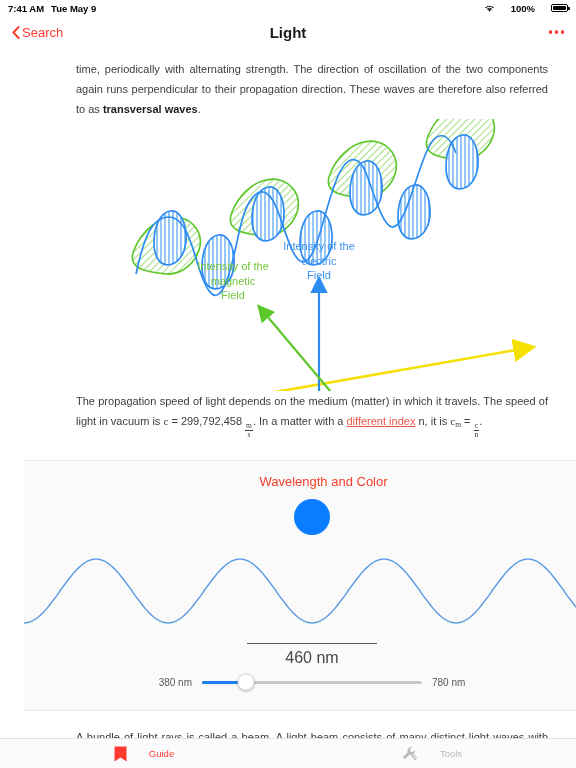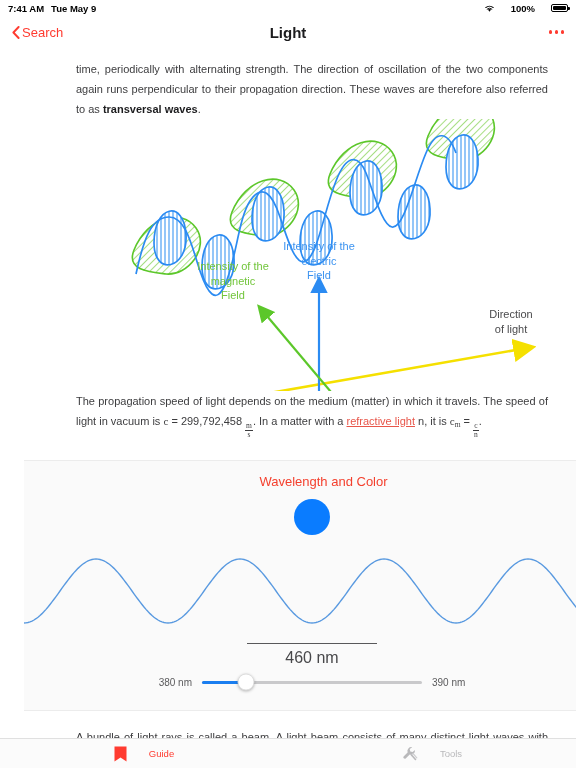--- a/index.html
+++ b/index.html
@@ -240,30 +240,26 @@
     <div class="lbl lbl-mag">
       <div>Intensity of the</div>
       <div>magnetic</div>
       <div>Field</div>
     </div>
     <div class="lbl lbl-el">
       <div>Intensity of the</div>
       <div>electric</div>
       <div>Field</div>
     </div>
-    <div class="lbl lbl-dir">
-      <div>Direction</div>
-      <div>of light</div>
-    </div>
   </div>
 
   <p class="para"><span>The propagation speed of light depends on the medium (matter) in which it travels. The speed of light in vacuum is </span><i class="mvar">c</i><span> = </span><span>299,792,458</span>&nbsp;<span class="frac">
         <span class="num">m</span>
         <span class="den">s</span>
-      </span><span>. In a matter with a </span><a class="lnk">refractive light</a><span> n, it is </span><i class="mvar">c</i><span class="sub">m</span><span> = </span><span class="frac">
+      </span><span>. In a matter with a </span><a class="lnk">different index</a><span> n, it is </span><i class="mvar">c</i><span class="sub">m</span><span> = </span><span class="frac">
         <span class="num">c</span>
         <span class="den">n</span>
       </span><span>.</span></p>
 
   <div class="panel" style="margin-top:21px;">
     <div class="panel-title">Wavelength and Color</div>
 
     <div class="swatch-wrap">
       <div class="swatch" style="background: rgb(10, 124, 255);"></div>
     </div>
@@ -278,21 +274,21 @@
       <div class="bar"></div>
       <div class="cap">460 nm</div>
     </div>
 
     <div class="slider-row">
       <div class="slider-lbl l">380 nm</div>
       <div class="track">
         <div class="fill" style="width: 20%; background: rgb(26, 126, 240);"></div>
         <div class="thumb" style="left: 20%;"></div>
       </div>
-      <div class="slider-lbl r">390 nm</div>
+      <div class="slider-lbl r">780 nm</div>
     </div>
   </div>
 
   <p class="para" style="padding-top:16px;">A bundle of light rays is called a beam. A light beam consists of many distinct light waves with different</p>
 </div>
 
 <div class="tabbar">
   <div class="tab active">
     <span>
       <svg width="13" height="16" viewBox="0 0 13 16">

